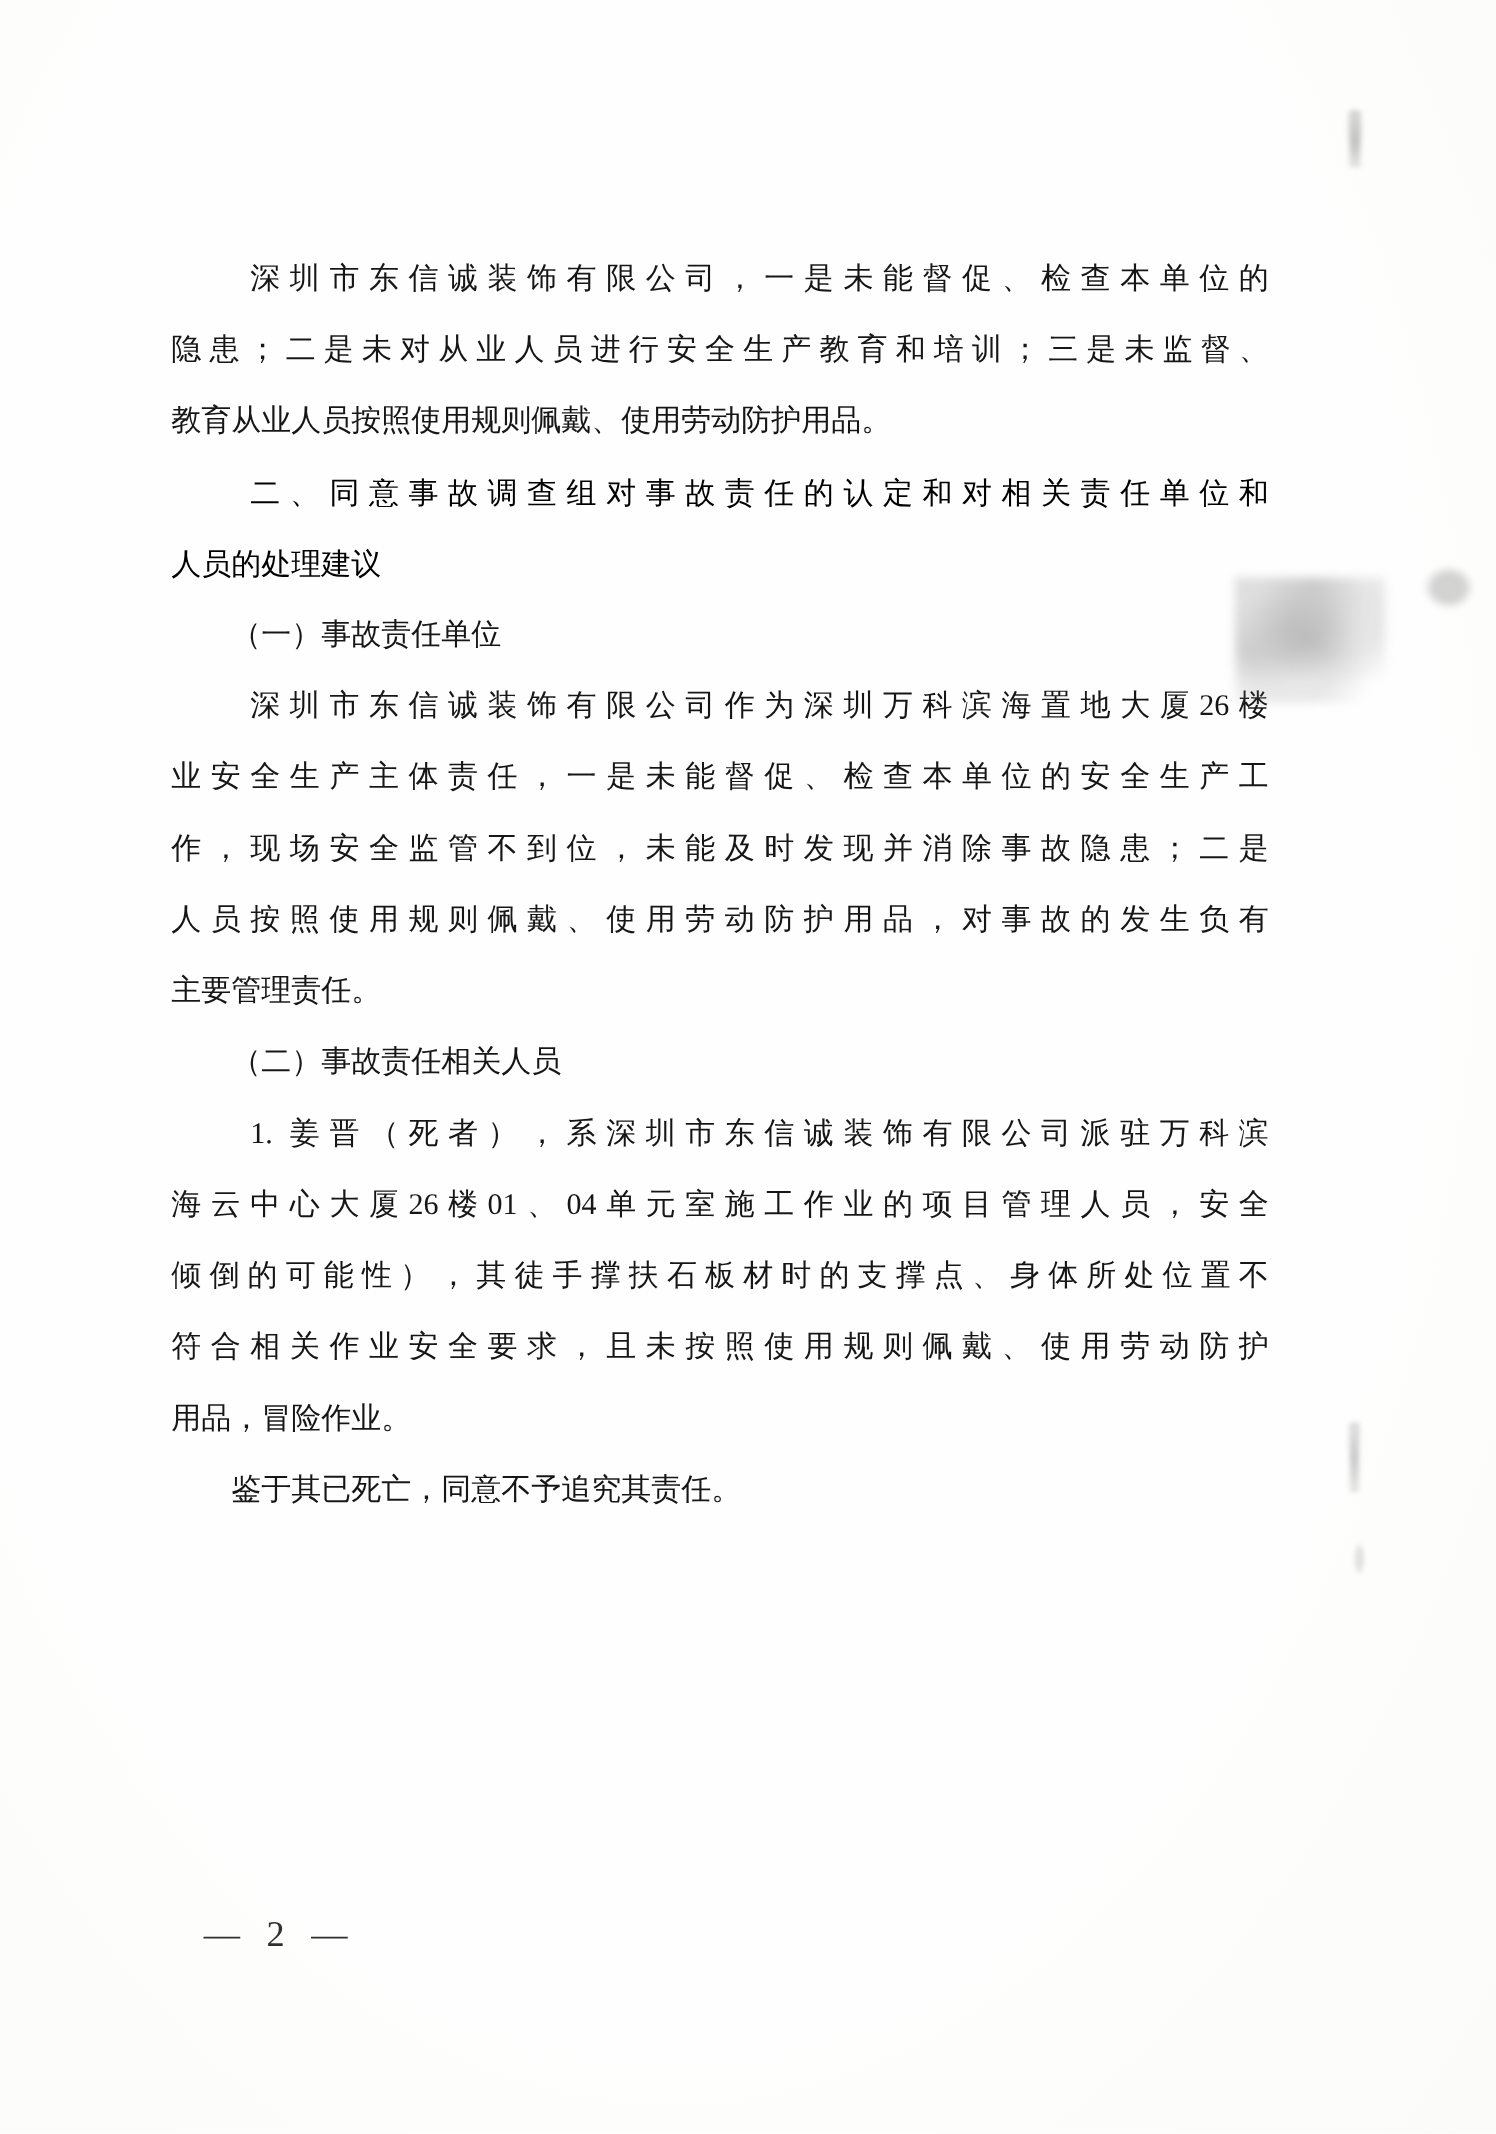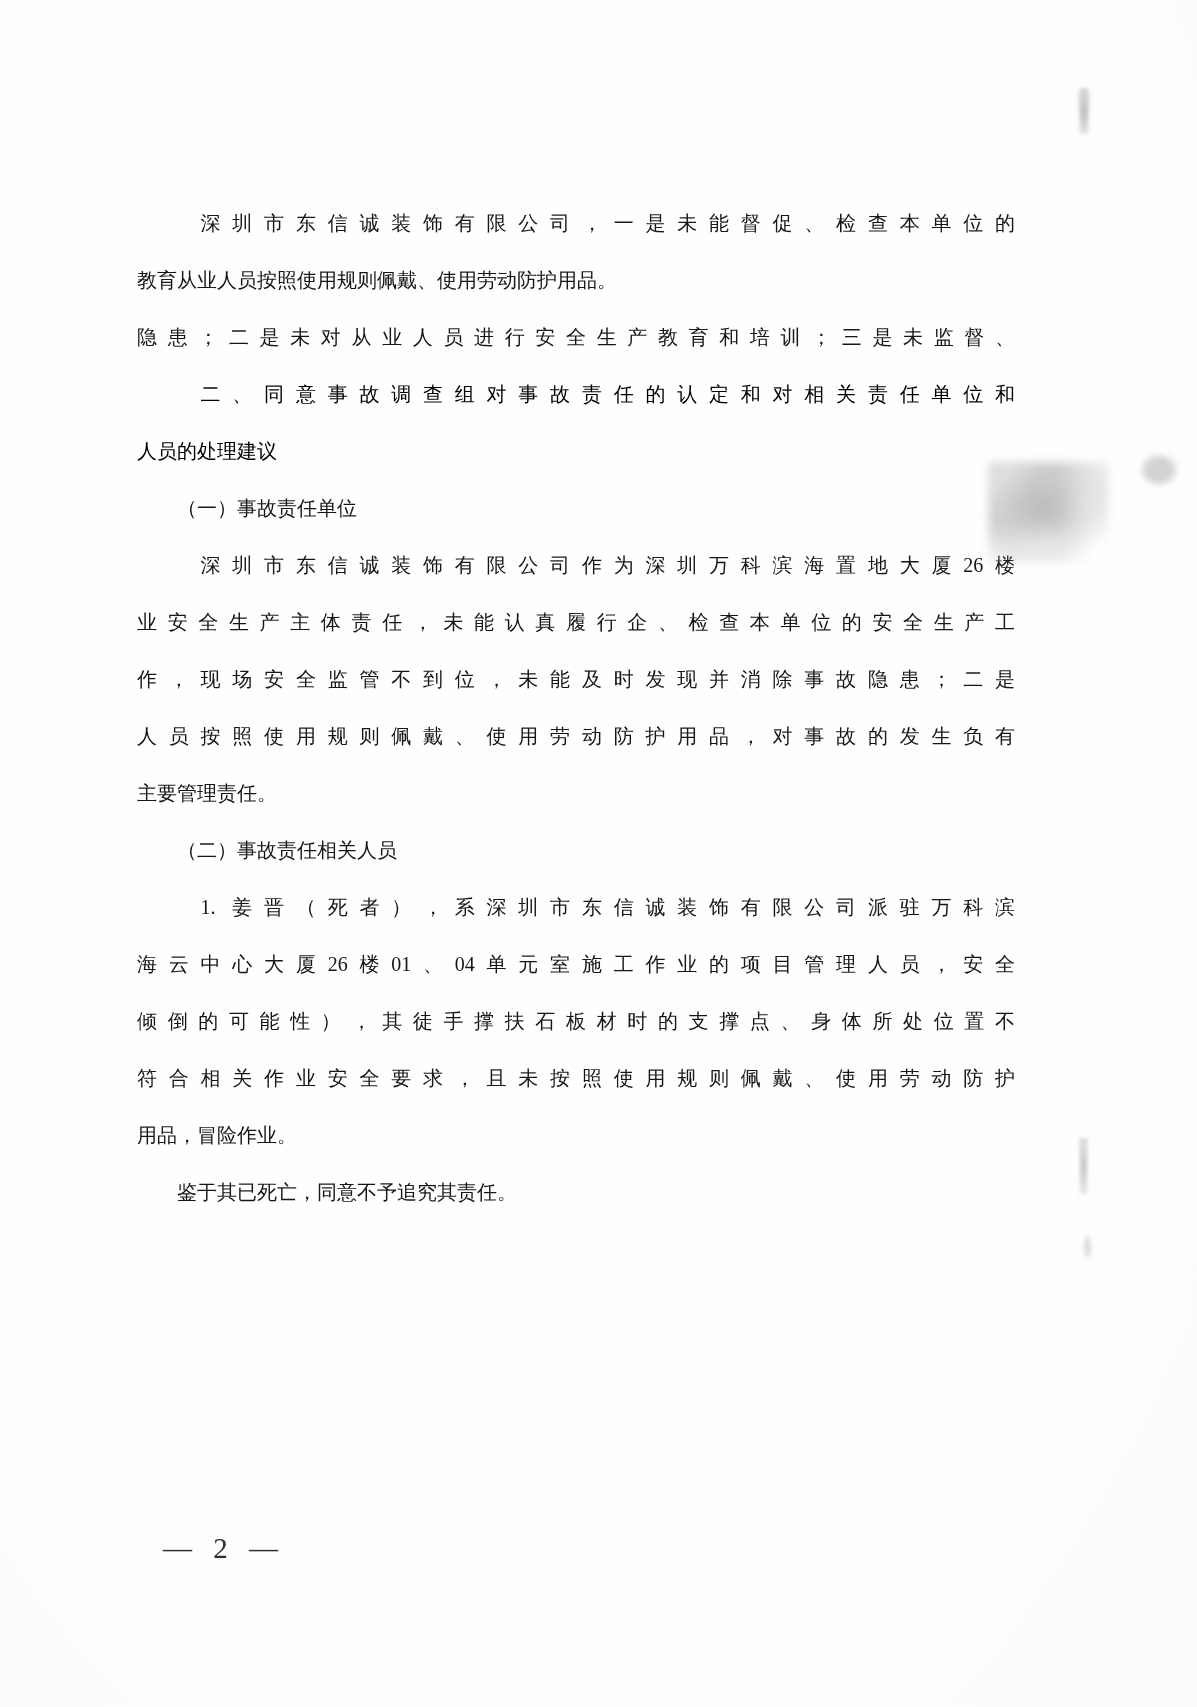--- a/index.html
+++ b/index.html
@@ -13,21 +13,21 @@
     height: 1707px;
     background: radial-gradient(ellipse at 45% 40%, #fefefe 60%, #fbfbf9 100%);
     overflow: hidden;
     font-family: "Liberation Serif", serif;
   }
   .doc-body {
     position: absolute;
     left: 137px;
     top: 195px;
     width: 878px;
-    font-size: 20px;
+    font-size: 24px;
     line-height: 57px;
     color: #161616;
     letter-spacing: 0;
   }
   .block { margin: 0; padding: 0; }
   .line {
     text-align: justify;
     text-align-last: justify;
     height: 57px;
   }
@@ -91,36 +91,36 @@
 </style>
 </head>
 <body>
 
 <div class="page">
 
   <main class="doc-body">
 
     <section class="block body-text">
         <div class="line">　　深圳市东信诚装饰有限公司，一是未能督促、检查本单位的</div>
+        <div class="line">隐患；二是未对从业人员进行安全生产教育和培训；三是未监督、</div>
         <div class="line line-last">教育从业人员按照使用规则佩戴、使用劳动防护用品。</div>
-        <div class="line">隐患；二是未对从业人员进行安全生产教育和培训；三是未监督、</div>
       </section>
 
     <section class="block heading">
         <div class="line">　　二、同意事故调查组对事故责任的认定和对相关责任单位和</div>
         <div class="line line-last">人员的处理建议</div>
       </section>
 
     <section class="block body-text">
         <div class="line line-last">　　（一）事故责任单位</div>
       </section>
 
     <section class="block body-text">
         <div class="line">　　深圳市东信诚装饰有限公司作为深圳万科滨海置地大厦26楼</div>
-        <div class="line">业安全生产主体责任，未能认真履行企、检查本单位的安全生产工</div>
+        <div class="line">业安全生产主体责任，一是未能督促、检查本单位的安全生产工</div>
         <div class="line">作，现场安全监管不到位，未能及时发现并消除事故隐患；二是</div>
         <div class="line">人员按照使用规则佩戴、使用劳动防护用品，对事故的发生负有</div>
         <div class="line line-last">主要管理责任。</div>
       </section>
 
 
     <section class="block body-text">
         <div class="line line-last">　　（二）事故责任相关人员</div>
       </section>
 

